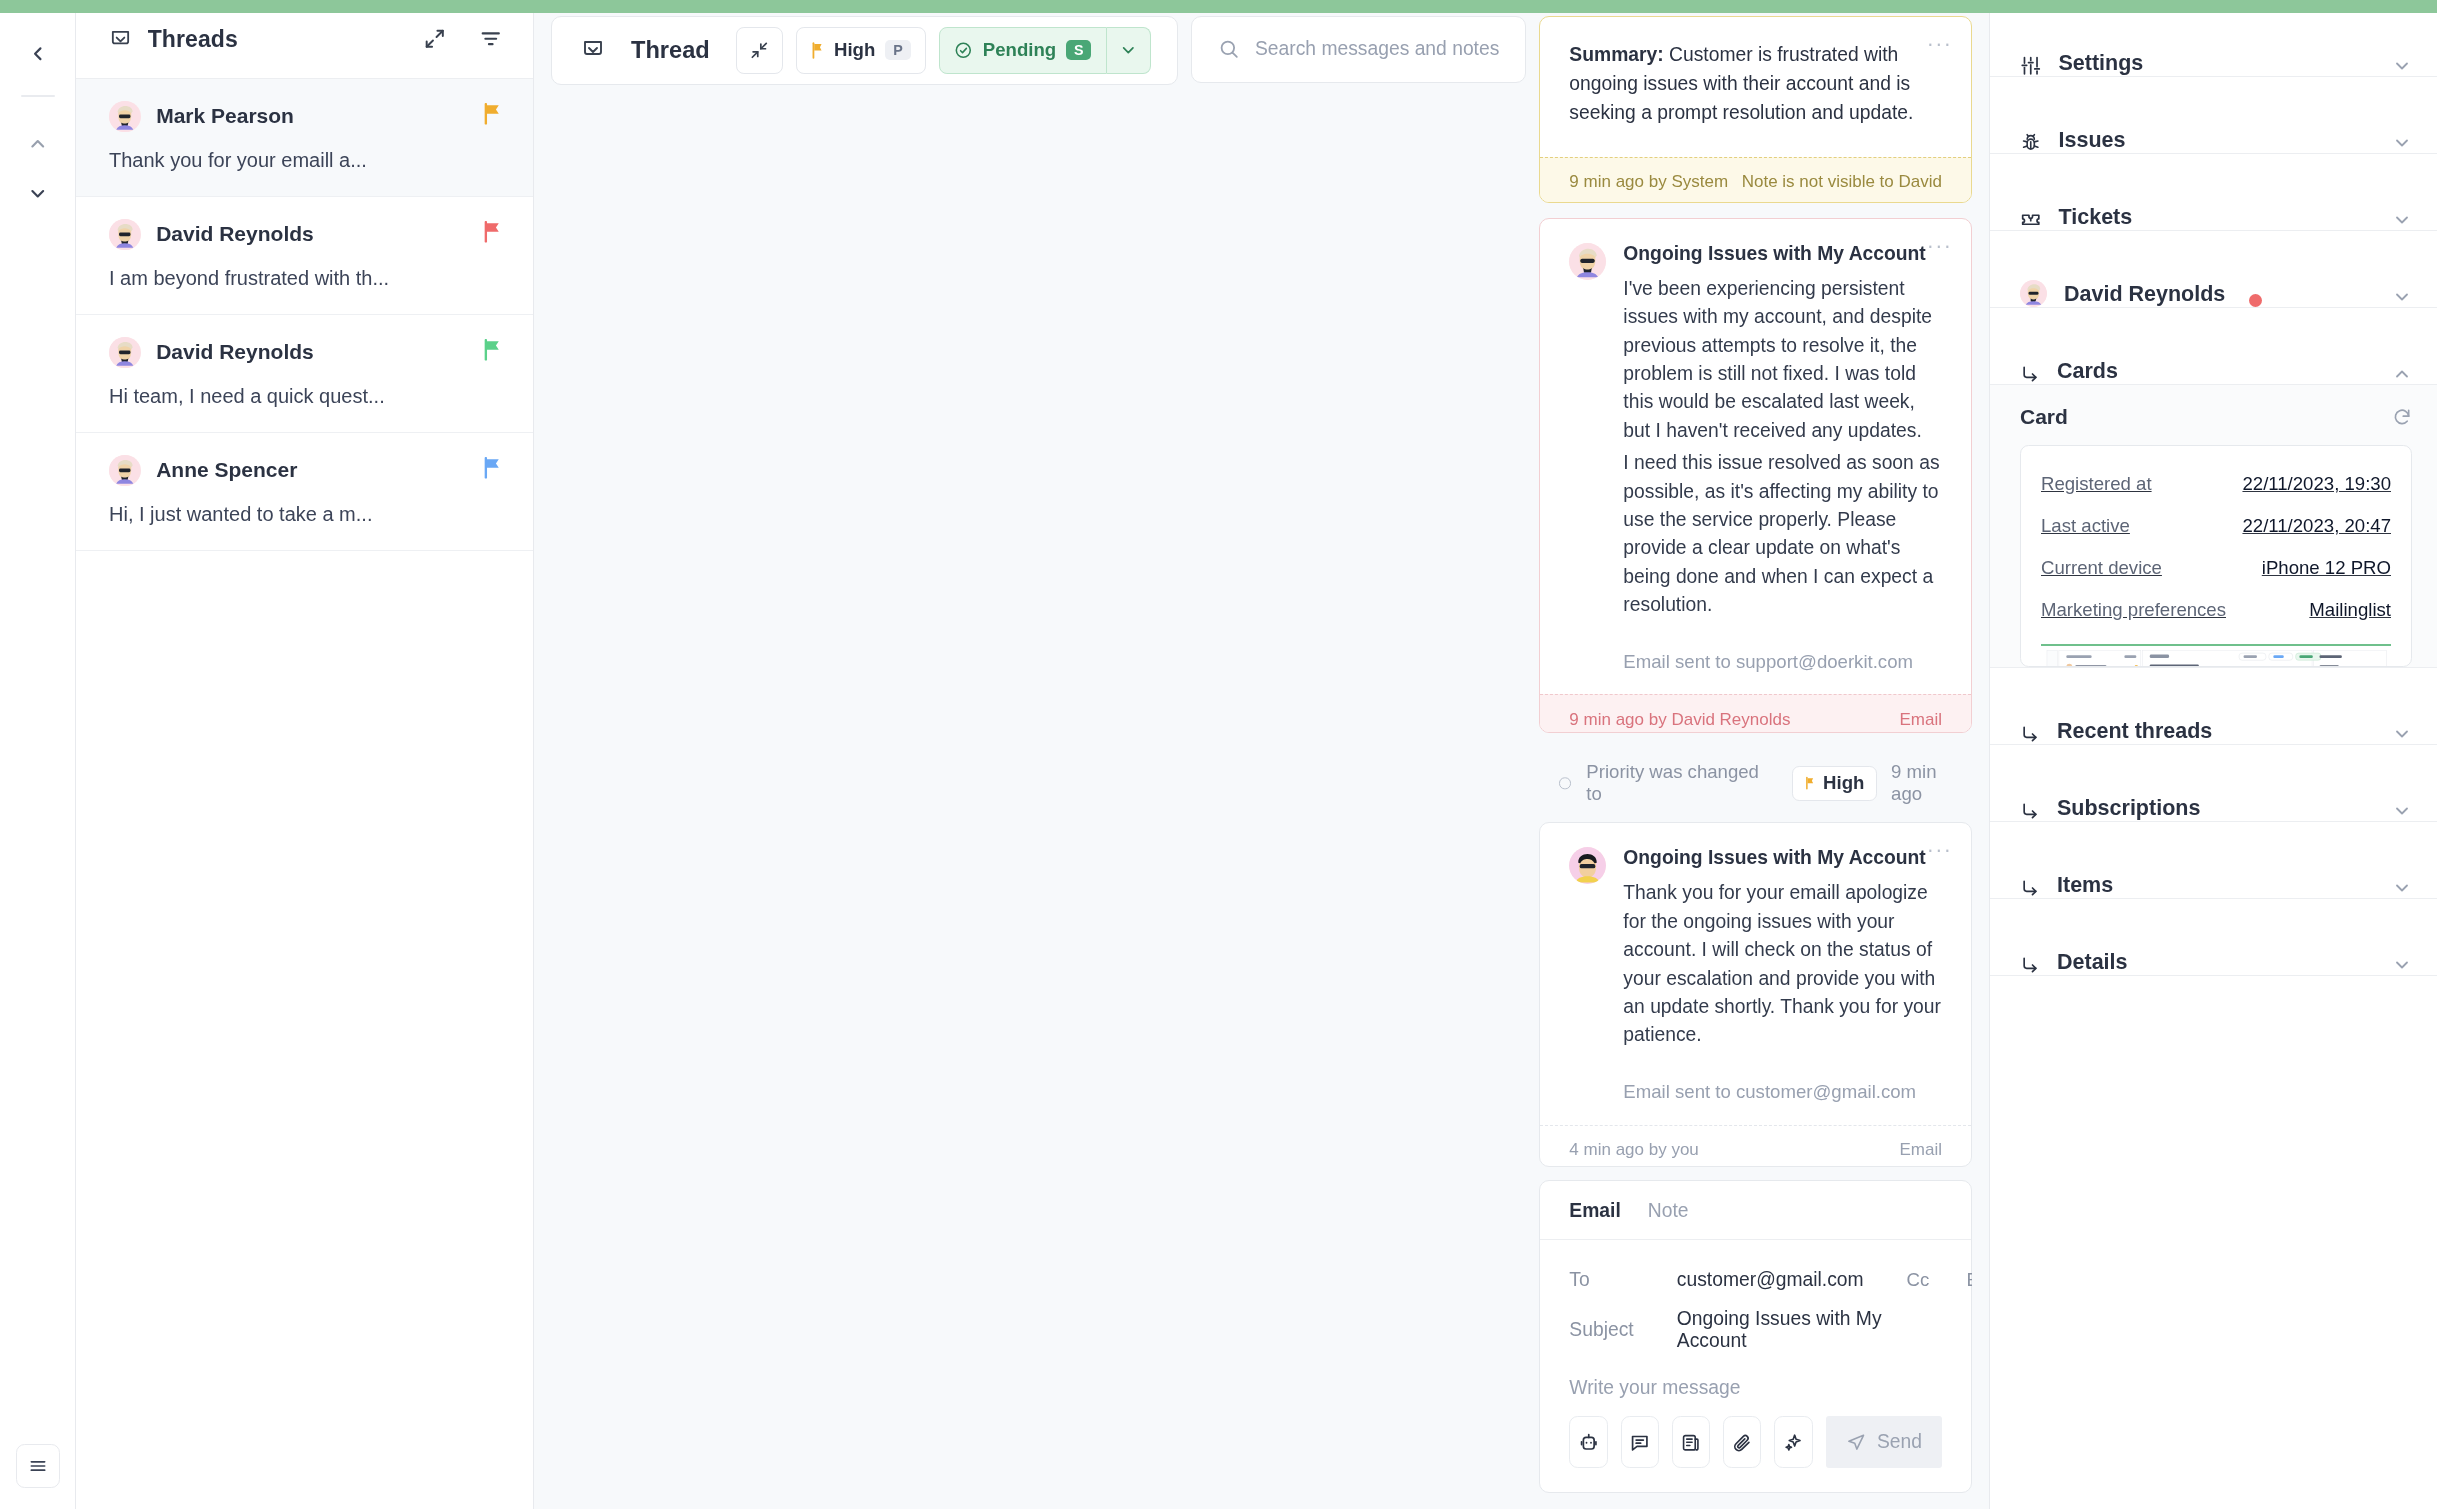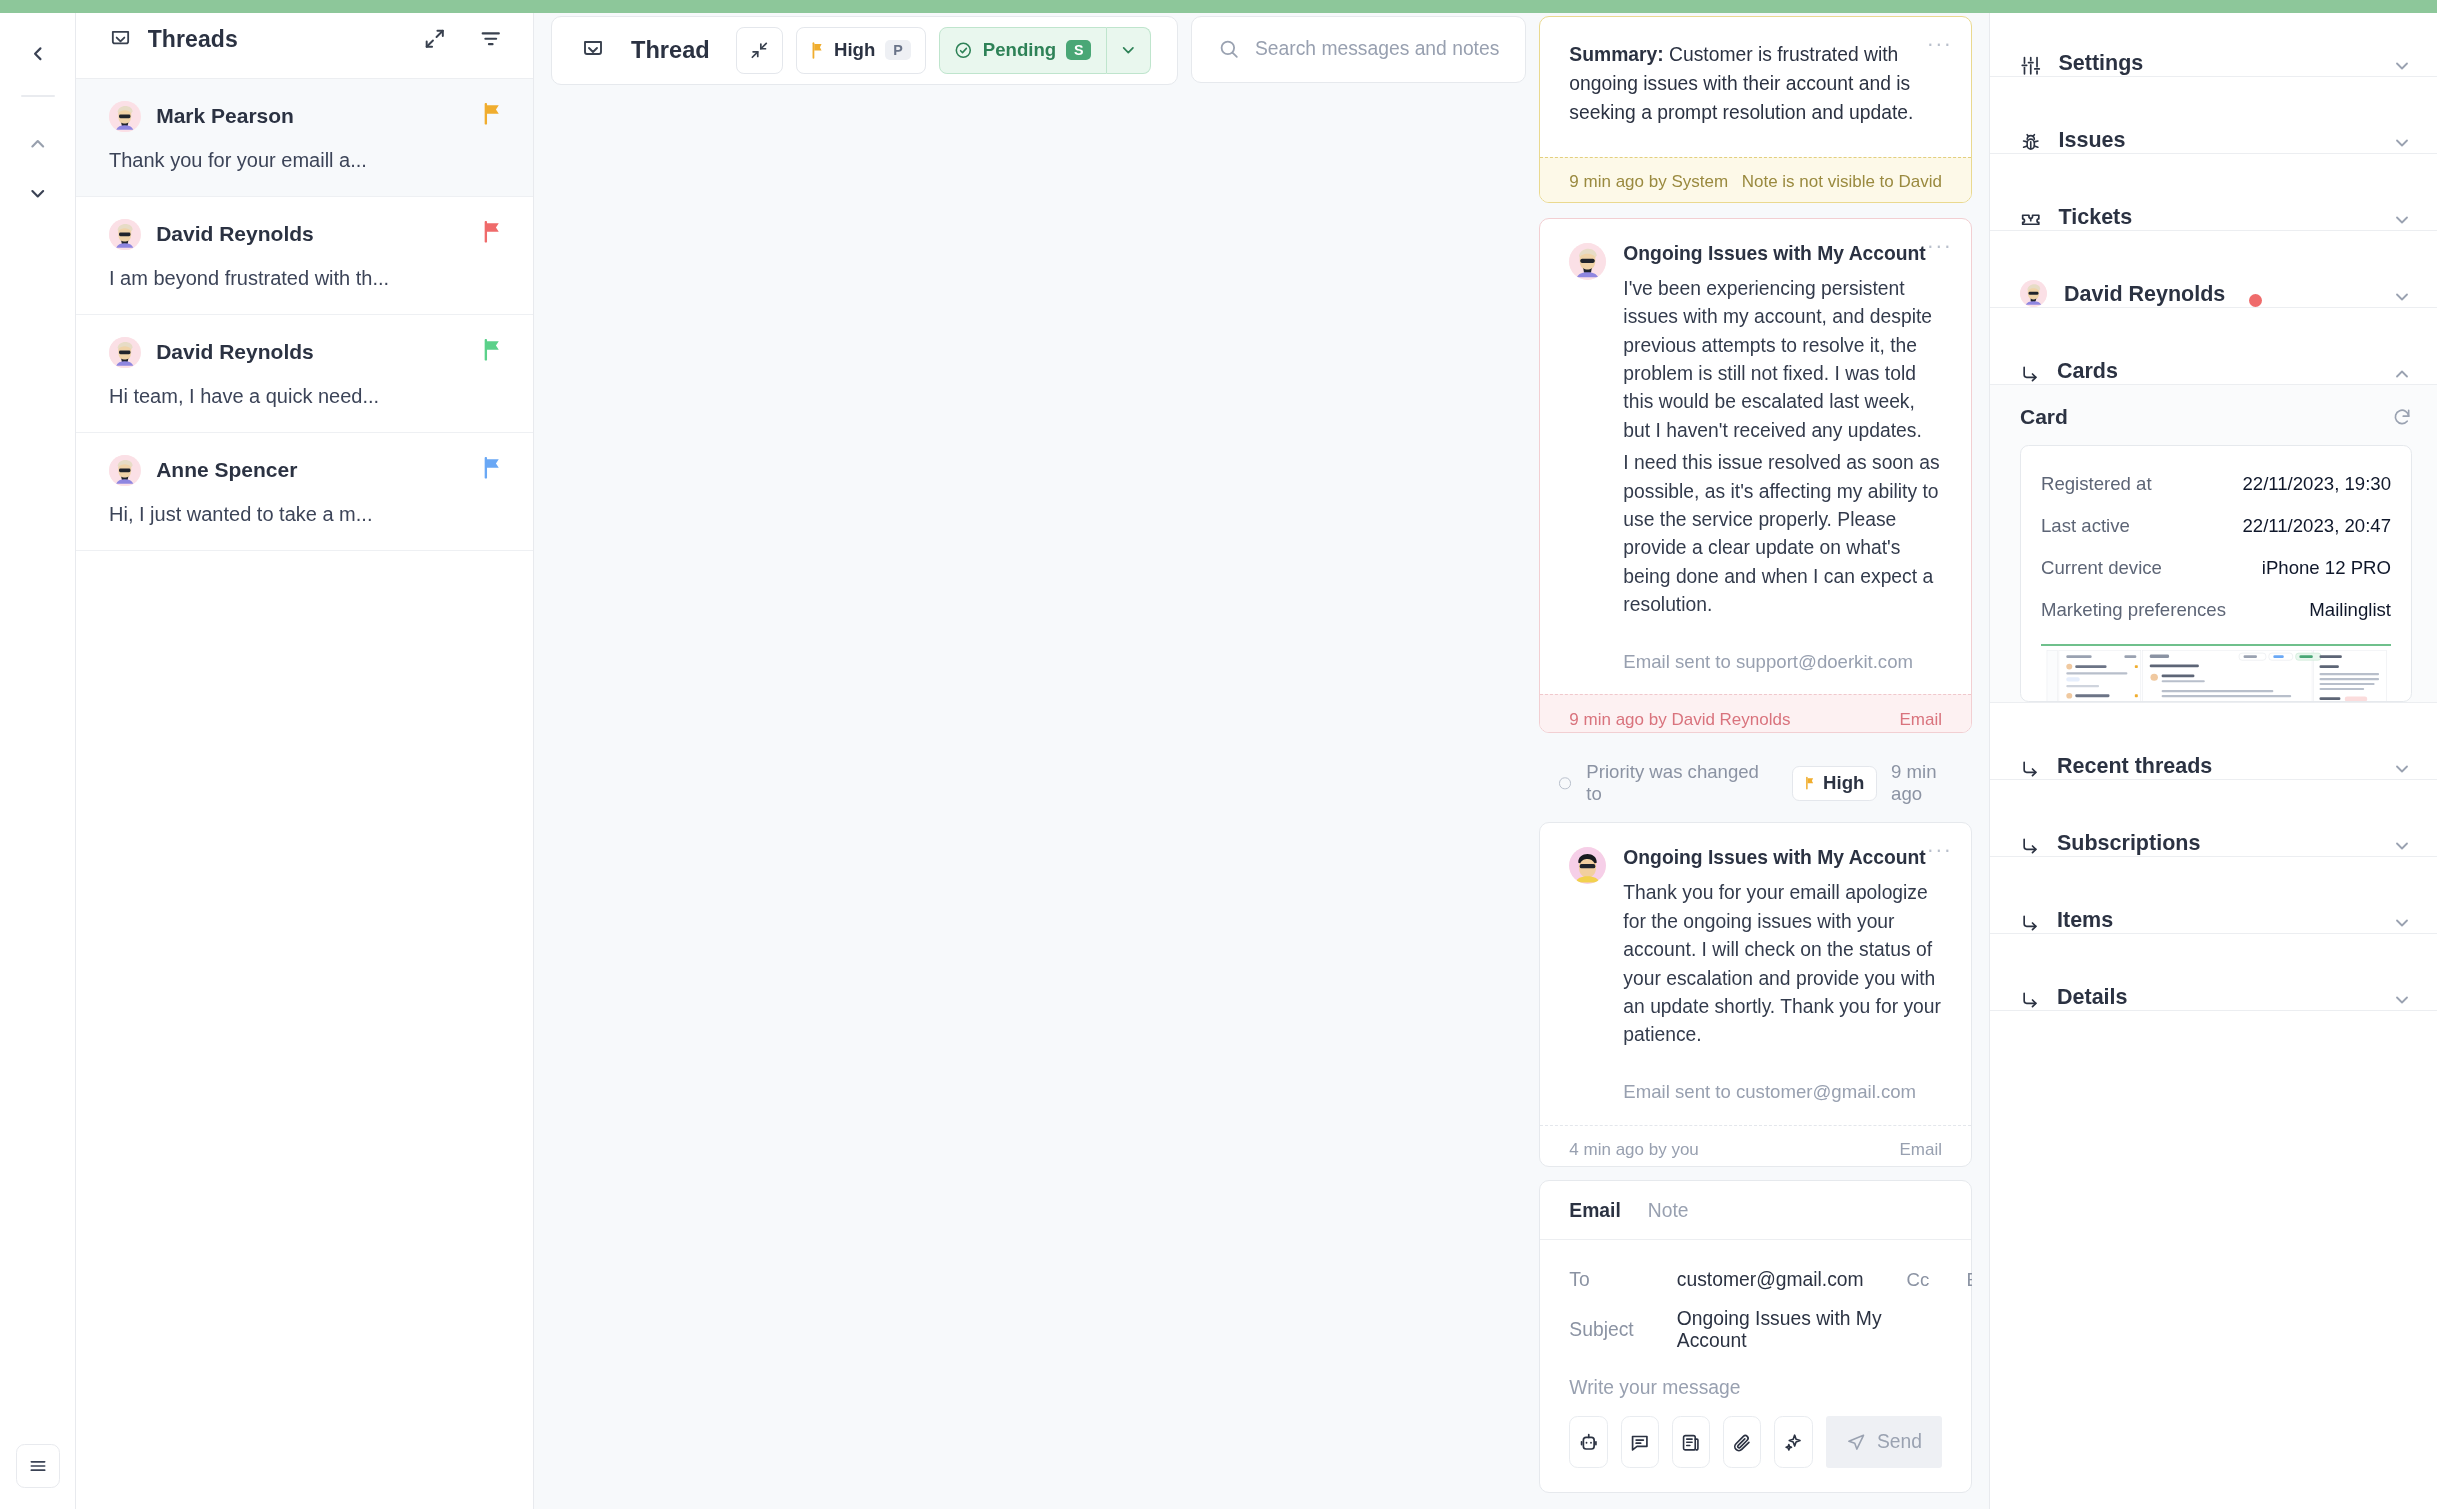--- a/index.html
+++ b/index.html
@@ -215,21 +215,21 @@
   .dot-red { width: 13px; height: 13px; border-radius: 50%; background: #ef6b6b; margin-left: 7.2px; }
 
   .card-section { border-bottom: 0.7px solid #eceef1; background: #fafbfc; }
   .card-head {
     display: flex; align-items: center; padding: 20px 26px 15.7px 30px; gap: 32px;
   }
   .card-head .t { font-size: 21px; font-weight: 700; color: #2b3242; }
   .card-head .spacer { flex: 1; }
   .card-box {
     margin: 0 26px 0 30px; border: 0.7px solid #e6e9ed; border-radius: 8.6px;
-    background: #fff; padding: 17px 20px 0 20px; overflow: hidden; height: 257px;
+    background: #fff; padding: 17px 20px 0 20px; overflow: hidden; height: 222px; text-decoration: underline;
   }
   .card-line { display: flex; align-items: center; padding: 10px 0; }
   .card-line .k { font-size: 18.6px; color: #5d6576; }
   .card-line .spacer { flex: 1; }
   .card-line .v { font-size: 18.6px; color: #0f172a; font-weight: 400; }
   .thumb {
     margin-top: 13px; border-top: 2.1px solid #6fc08c; height: 64px;
     background: #fff; overflow: hidden; position: relative;
   }
 
@@ -348,21 +348,21 @@
               <circle cx="22" cy="22" r="22" fill="#fbe0e6"></circle>
               <path d="M13 16c0-5 5-8 9-8s9 3 9 9v4c0 7-4 12-9 12s-9-5-9-12z" fill="#f0d3a8"></path>
               <path d="M12 15c1-6 7-8 11-8 5 0 10 3 10 8l-2 2c-2-3-6-4-9-4s-7 1-9 4z" fill="#e7dcc6"></path>
               <rect x="14" y="19" width="16" height="5" rx="2" fill="#20242c"></rect>
               <path d="M17 30c2 2 8 2 10 0l-1 5c-2 2-6 2-8 0z" fill="#20242c"></path>
               <path d="M10 40c2-4 6-6 12-6s10 2 12 6z" fill="#8f86e0"></path>
             </svg>
         </span>
         <span class="ti-name">David Reynolds</span>
       </div>
-      <div class="ti-preview">Hi team, I have a quick need...</div>
+      <div class="ti-preview">Hi team, I need a quick quest...</div>
       <span class="ti-flag">
         <svg width="18.6" height="21.5" viewBox="0 0 16 20">
             <path d="M2 1v18" stroke="#5bd18a" stroke-width="2.2" stroke-linecap="round"></path>
             <path d="M3 2h11l-2.6 4L14 10H3z" fill="#5bd18a"></path>
           </svg>
       </span>
     </div>
 
     <div class="thread-item">
       <div class="ti-row">

